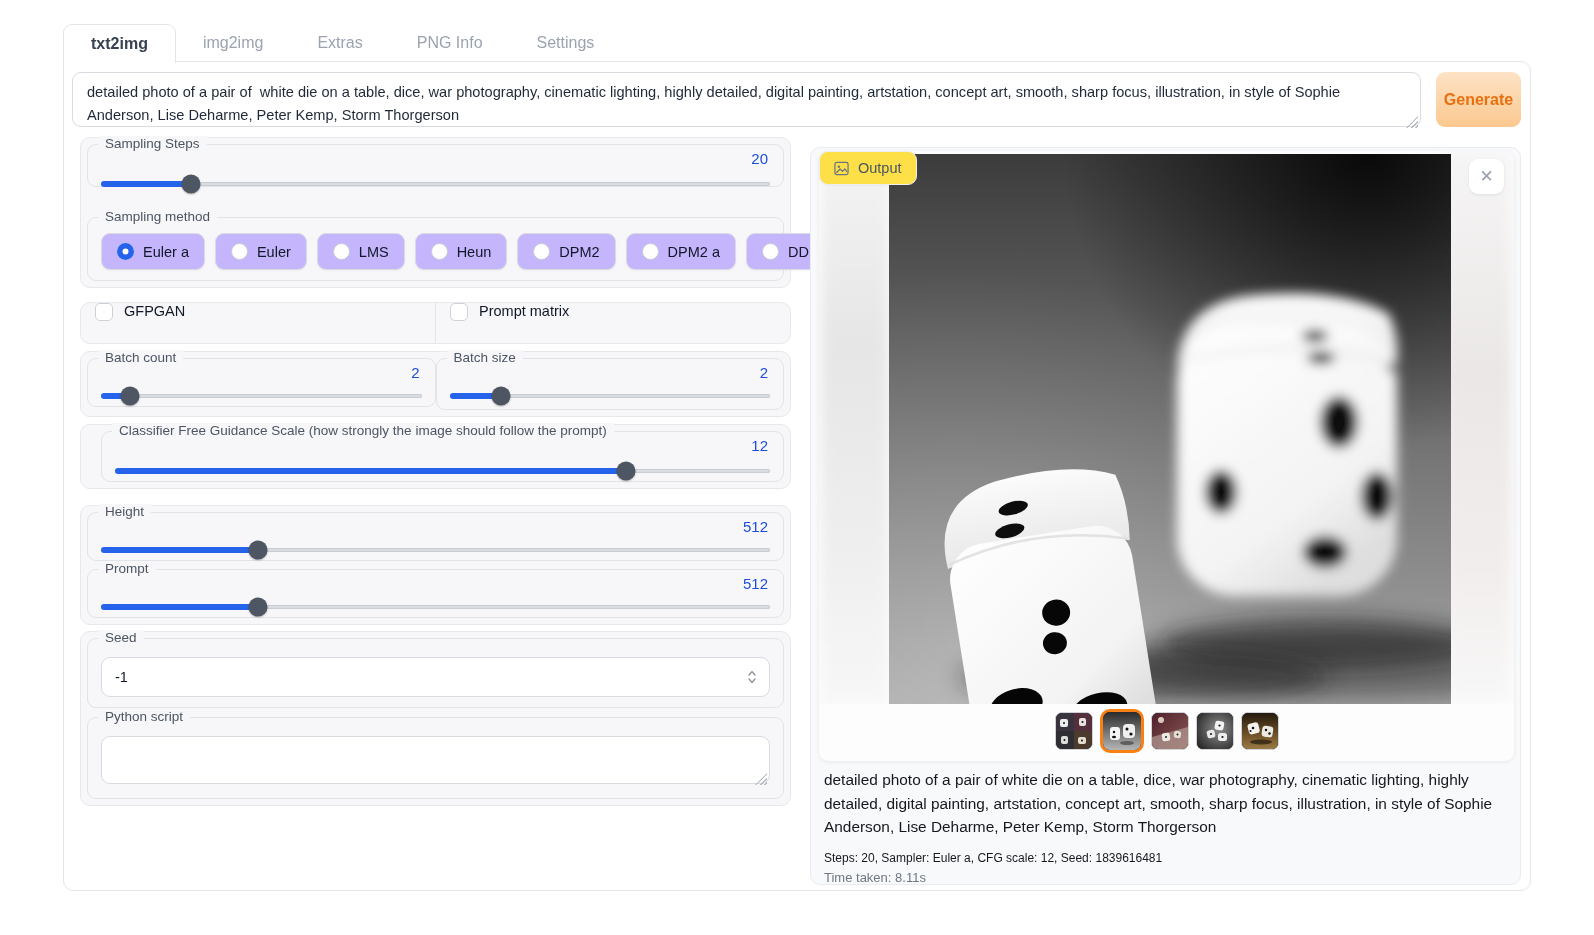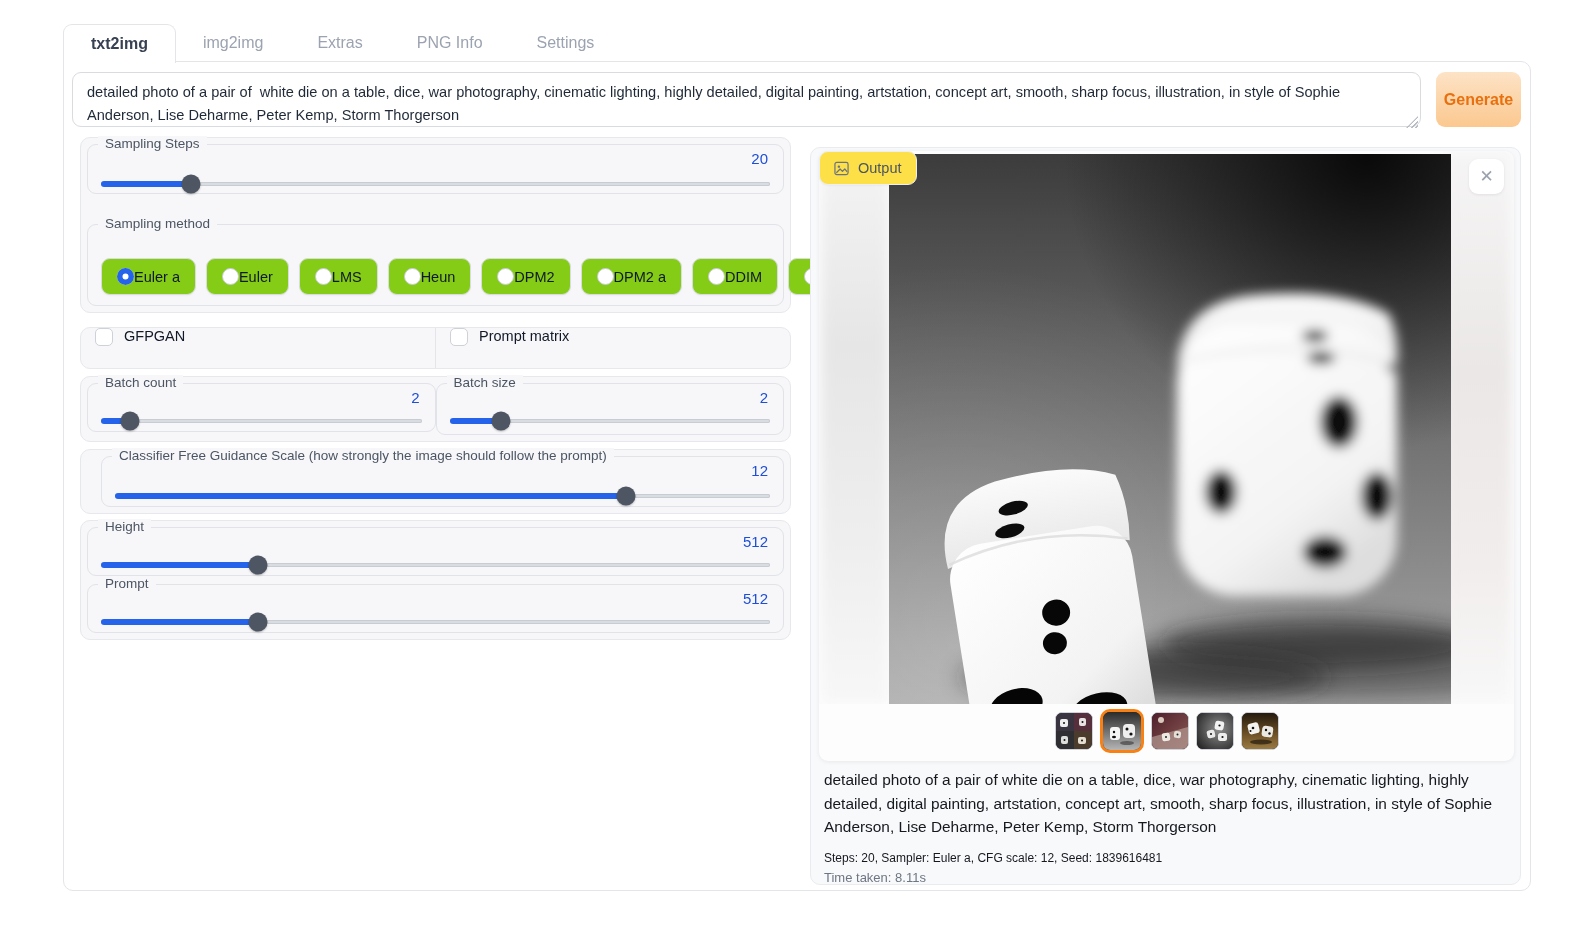--- a/index.html
+++ b/index.html
@@ -36,21 +36,21 @@
   .fs-value { position:absolute; top:5px; right:15px; font-size:15px; color:#1d4ed8; }
 
   .slider { position:relative; height:20px; margin-top:8px; cursor:pointer; }
   .track { position:absolute; left:0; right:0; top:8px; height:4px; background:#d9dce1;
            border-radius:3px; box-shadow:inset 0 0 0 1px #c8ccd3; }
   .fill  { position:absolute; left:0; top:7px; height:6px; background:#2563eb; border-radius:3px; }
   .knob  { position:absolute; top:10px; width:19px; height:19px; border-radius:50%;
            background:#4e5663; transform:translate(-50%,-50%); box-shadow:0 1px 2px rgba(0,0,0,.25); }
 
   .radio-row { display:flex; gap:10px; margin-top:9px; flex-wrap:nowrap; }
-  .radio-opt { display:inline-flex; align-items:center; background:#84cc16;
+  .radio-opt { display:inline-flex; align-items:center; gap:9px; background:#c4b5fd;
                border:1px solid #d9dce2; border-radius:9px; padding:9px 15px;
                font-size:14.5px; color:#111827; cursor:pointer; box-shadow:0 1px 2px rgba(0,0,0,.04); white-space:nowrap; }
   .rdot { width:17px; height:17px; border-radius:50%; background:#fff; border:1.5px solid #c7cbd2; flex:none; }
   .rdot.on { border:none; box-shadow:inset 0 0 0 5.5px #2563eb; }
 
   .cb-row { display:flex; height:40px; align-items:stretch; }
   .cb-cell { flex:1; display:flex; align-items:flex-start; gap:11px; padding:0 14px; cursor:pointer; }
   .cb-cell + .cb-cell { border-left:1px solid #e3e5ea; }
   .cbox { width:18px; height:18px; border:1px solid #cdd1d8; border-radius:5px; background:#fff; flex:none; }
   .cb-label { font-size:14.5px; color:#111827; }
@@ -113,30 +113,30 @@
     <div id="prompt-box">
       <textarea id="prompt-input" spellcheck="false" style="">detailed photo of a pair of  white die on a table, dice, war photography, cinematic lighting, highly detailed, digital painting, artstation, concept art, smooth, sharp focus, illustration, in style of Sophie Anderson, Lise Deharme, Peter Kemp, Storm Thorgerson</textarea>
       <div class="resize-corner"></div>
     </div>
     <button id="generate-btn">Generate</button>
   </div>
 
   <div id="left-col">
 
     <div class="group" style="margin-bottom:14px;">
-      <div class="fieldset" style="margin-bottom:7px; height:50px;text-align:center;">
+      <div class="fieldset" style="margin-bottom:7px; height:43px;text-align:center;">
         <span class="legend">Sampling Steps</span>
         <span class="fs-value">20</span>
         <div class="slider" style="margin-top:12px;">
           <div class="track"></div>
           <div class="fill" style="width: 13.5%;"></div>
           <div class="knob" style="left: 13.5%;"></div>
         </div>
       </div>
-      <div class="fieldset" style="padding-top:24px;margin-top:30px;">
+      <div class="fieldset" style="padding-top:6px;margin-top:30px;">
         <span class="legend">Sampling method</span>
         <div class="radio-row">
           <div class="radio-opt">
             <span class="rdot on"></span>
             <span>Euler a</span>
           </div>
           <div class="radio-opt">
             <span class="rdot"></span>
             <span>Euler</span>
           </div>
@@ -195,21 +195,21 @@
         <span class="legend">Batch size</span>
         <span class="fs-value">2</span>
         <div class="slider" style="margin-top:10px;">
           <div class="track"></div>
           <div class="fill" style="width: 16%;"></div>
           <div class="knob" style="left: 16%;"></div>
         </div>
       </div>
     </div>
 
-    <div class="group" style="margin-bottom:6px;padding-left:20px;">
+    <div class="group" style="margin-bottom:16px;padding-left:20px;">
       <div class="fieldset" style="height:51px;">
         <span class="legend">Classifier Free Guidance Scale (how strongly the image should follow the prompt)</span>
         <span class="fs-value">12</span>
         <div class="slider" style="margin-top:12px;">
           <div class="track"></div>
           <div class="fill" style="width: 78%;"></div>
           <div class="knob" style="left: 78%;"></div>
         </div>
       </div>
     </div>
@@ -228,20 +228,41 @@
         <span class="legend">Prompt</span>
         <span class="fs-value">512</span>
         <div class="slider" style="margin-top:10px;">
           <div class="track"></div>
           <div class="fill" style="width: 23.5%;"></div>
           <div class="knob" style="left: 23.5%;"></div>
         </div>
       </div>
     </div>
 
+    <div class="group">
+      <div class="fieldset" style="margin-bottom:9px; padding-top:12px;">
+        <span class="legend">Seed</span>
+        <div class="numwrap">
+          <span class="numval">-1</span>
+          <span class="spinner">
+            <svg width="10" height="16" viewBox="0 0 10 16">
+              <path d="M2 6 L5 2.6 L8 6" fill="none" stroke="#8b919b" stroke-width="1.4" stroke-linecap="round" stroke-linejoin="round"></path>
+              <path d="M2 10 L5 13.4 L8 10" fill="none" stroke="#8b919b" stroke-width="1.4" stroke-linecap="round" stroke-linejoin="round"></path>
+            </svg>
+          </span>
+        </div>
+      </div>
+      <div class="fieldset" style="padding-top:12px;">
+        <span class="legend">Python script</span>
+        <div class="script-area">
+          <textarea class="script-input" spellcheck="false" style=""></textarea>
+          <div class="resize-corner"></div>
+        </div>
+      </div>
+    </div>
   </div>
 
   <div id="output-panel">
     <div id="viewer-card">
       <div id="img-stage">
         <div id="blur-left" class="blur-strip"></div>
         <div id="blur-right" class="blur-strip"></div>
 
         <svg id="main-image" width="562" height="550" viewBox="0 0 562 550">
           <defs>

